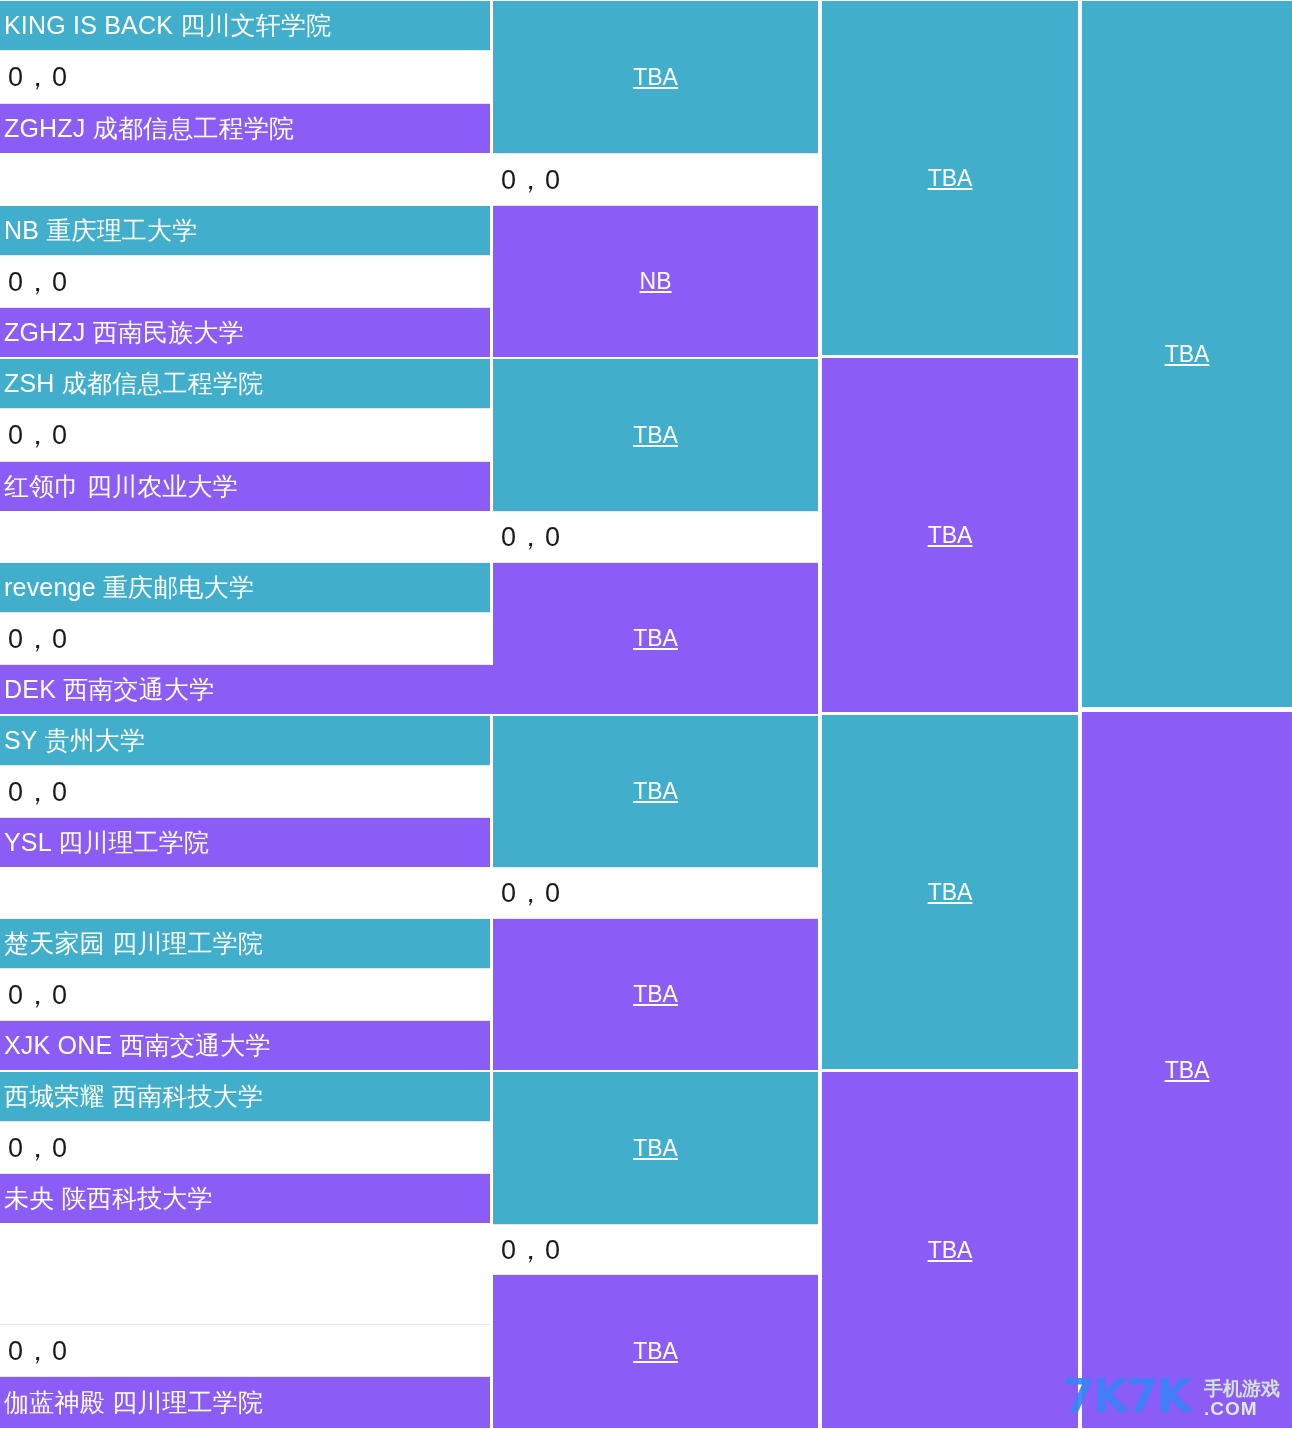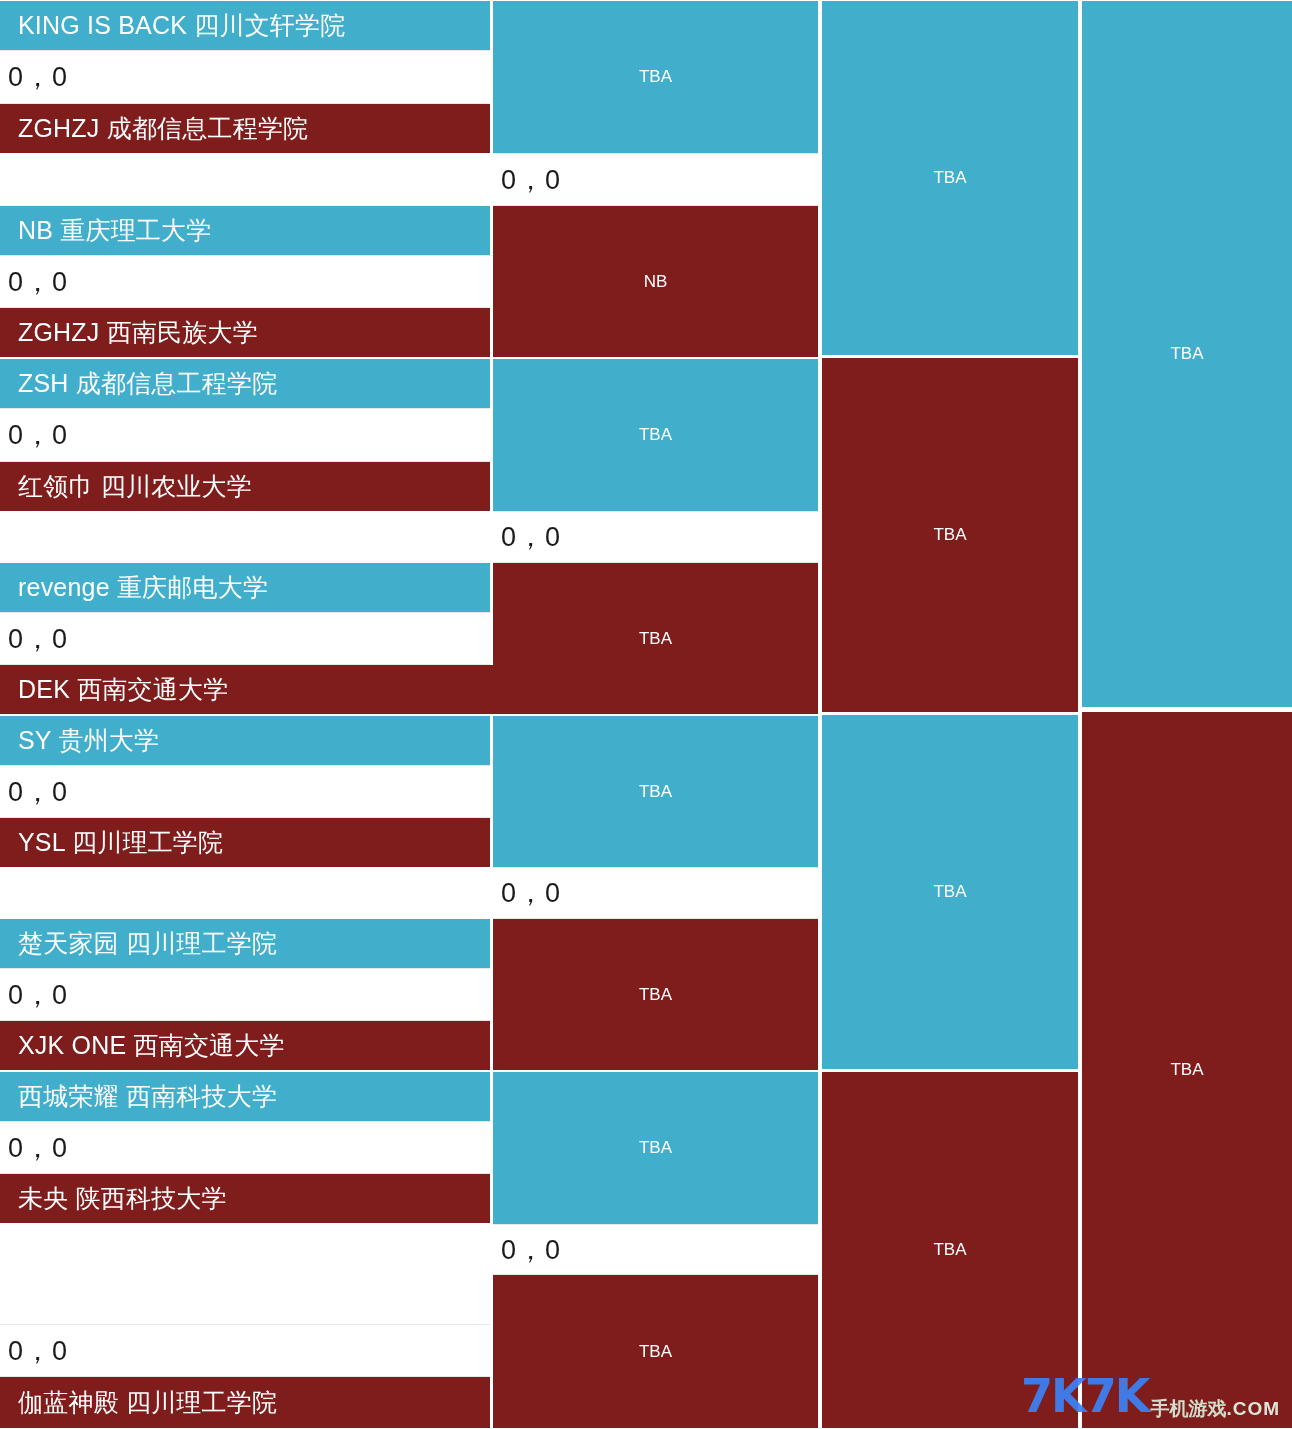--- a/index.html
+++ b/index.html
@@ -19,25 +19,25 @@
   .cell {
     position: absolute;
     color: #ffffff;
     display: flex;
     align-items: center;
     white-space: nowrap;
     overflow: hidden;
   }
   .team {
     font-size: 25px;
-    padding-left: 18px;
+    padding-left: 4px;
     letter-spacing: .2px;
   }
   .blue  { background: #41AFCC; }
-  .green { background: #7f1d1d; }
+  .green { background: #8b5cf6; }
 
   
   .score {
     position: absolute;
     background: #ffffff;
     border-top: 1px solid #e8e8e8;
     border-bottom: 1px solid #e8e8e8;
     display: flex;
     align-items: center;
     color: #1a1a1a;
@@ -47,41 +47,42 @@
     white-space: nowrap;
   }
 
   
   .blk {
     position: absolute;
     display: flex;
     align-items: center;
     justify-content: center;
     color: #ffffff;
-    font-size: 17px;
+    font-size: 23px;
+    text-decoration: underline;
   }
 
   
   .watermark {
     position: absolute;
     right: 12px; bottom: 10px;
     display: flex;
     align-items: flex-end;
     opacity: .92;
     pointer-events: none;
   }
   .wm-main {
     font-size: 46px;
     font-weight: bold;
     color: #3b82f6;
     letter-spacing: -2px;
     line-height: .95;
     font-family: "DejaVu Sans", sans-serif;
   }
-  .wm-right { display: flex; flex-direction: row; margin-left: 2px; }
+  .wm-right { display: flex; flex-direction: column; margin-left: 14px; }
   .wm-cn { font-size: 19px; color: #d9eed9; font-weight: bold; line-height: 1.05; }
   .wm-com { font-size: 19px; color: #e8f5e8; font-weight: bold; line-height: 1.05; letter-spacing: 1px; }
 </style>
 </head>
 <body>
 
 <div class="bracket">
 
   <div class="cell team blue" style="left:0;top:1px;width:490px;height:49px">KING IS BACK 四川文轩学院</div>
   <div class="score" style="left:0;top:50px;width:490px;height:54px">0，0</div>

